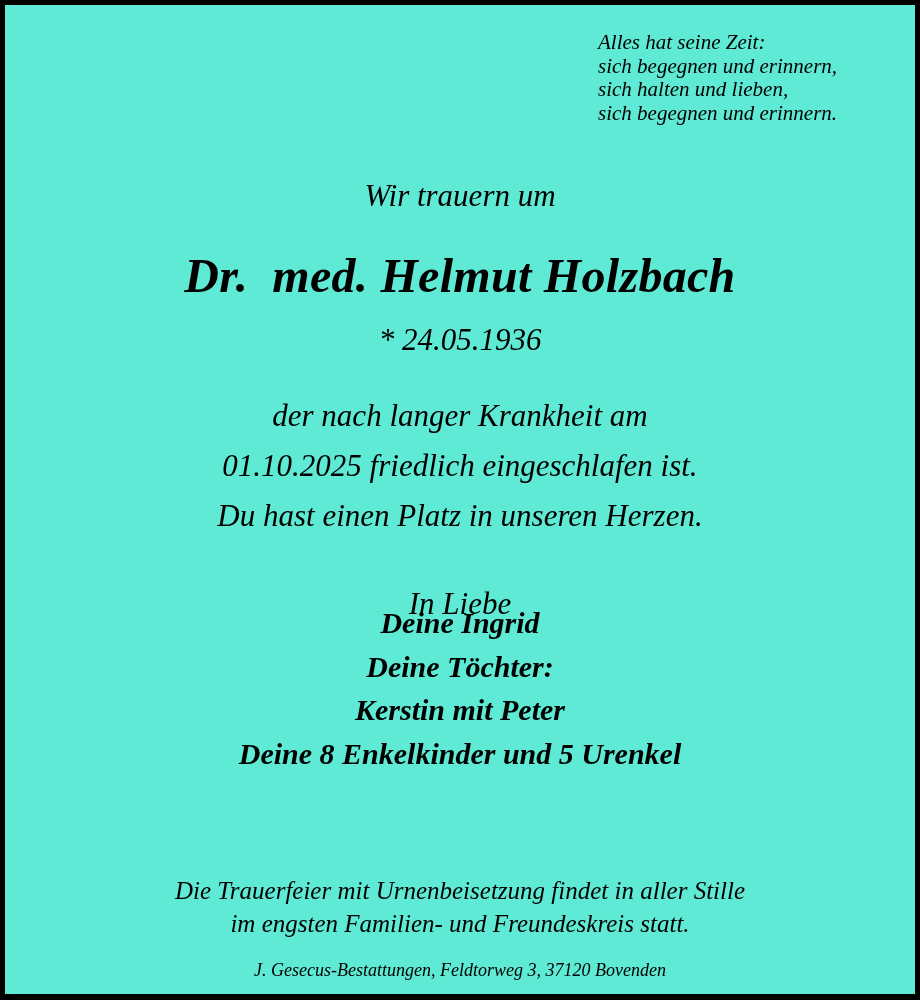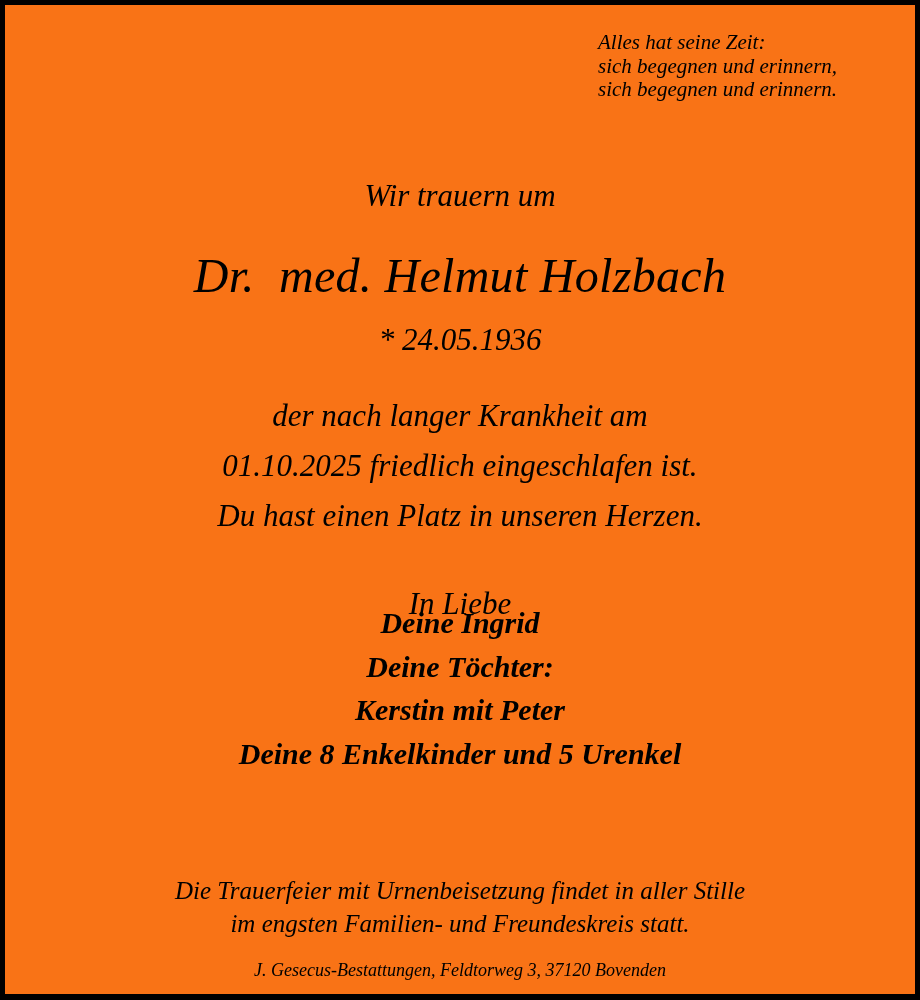--- a/index.html
+++ b/index.html
@@ -5,37 +5,37 @@
     html, body { margin: 0; padding: 0; background: #ffffff; }
     body { width: 920px; height: 1000px; position: relative; overflow: hidden; }
     .frame {
       position: absolute; left: 0; top: 0;
       width: 920px; height: 1000px;
       box-sizing: border-box;
       border-top: 5px solid #000;
       border-left: 5px solid #000;
       border-right: 5px solid #000;
       border-bottom: 6px solid #000;
-      background: #f97316;
+      background: #5eead4;
     }
     .serif { font-family: "Liberation Serif", "DejaVu Serif", serif; color: #000; }
 
     .poem {
       position: absolute; left: 593px; top: 26px;
       font-size: 21px; line-height: 23.5px;
       font-style: italic;
     }
     .poem div { white-space: nowrap; }
 
     .center-line {
       position: absolute; left: 0; width: 910px;
       text-align: center; white-space: nowrap;
     }
     .intro { top: 173px; font-size: 31px; font-style: italic; }
-    .name { top: 243px; font-size: 48px; font-style: italic; font-weight: normal; letter-spacing: 0.3px; }
+    .name { top: 243px; font-size: 48px; font-style: italic; font-weight: bold; letter-spacing: 0.3px; }
     .name .gap { display: inline-block; width: 12px; }
     .birth { top: 317px; font-size: 31px; font-style: italic; }
 
     .body-lines { position: absolute; left: 0; width: 910px; top: 386px; text-align: center; font-style: italic; font-size: 31px; line-height: 50px; }
     .body-lines div { white-space: nowrap; }
 
     .love { top: 545px; font-size: 31px; font-style: italic; margin-top: 36px; }
 
     .family { position: absolute; left: 0; width: 910px; top: 596px; text-align: center; font-style: italic; font-weight: bold; font-size: 30px; line-height: 43.5px; }
     .family div { white-space: nowrap; }
@@ -46,20 +46,21 @@
     .undertaker { top: 955px; font-size: 18px; font-style: italic; }
   </style>
 </head>
 <body>
 
 <div class="frame serif">
 
   <div class="poem">
     <div>Alles hat seine Zeit:</div>
     <div>sich begegnen und erinnern,</div>
+    <div>sich halten und lieben,</div>
     <div>sich begegnen und erinnern.</div>
   </div>
 
   <div class="center-line intro">Wir trauern um</div>
 
   <div class="center-line name">
     <span>Dr.</span><span class="gap"></span> <span>med. Helmut Holzbach</span>
   </div>
 
   <div class="center-line birth">* 24.05.1936</div>

